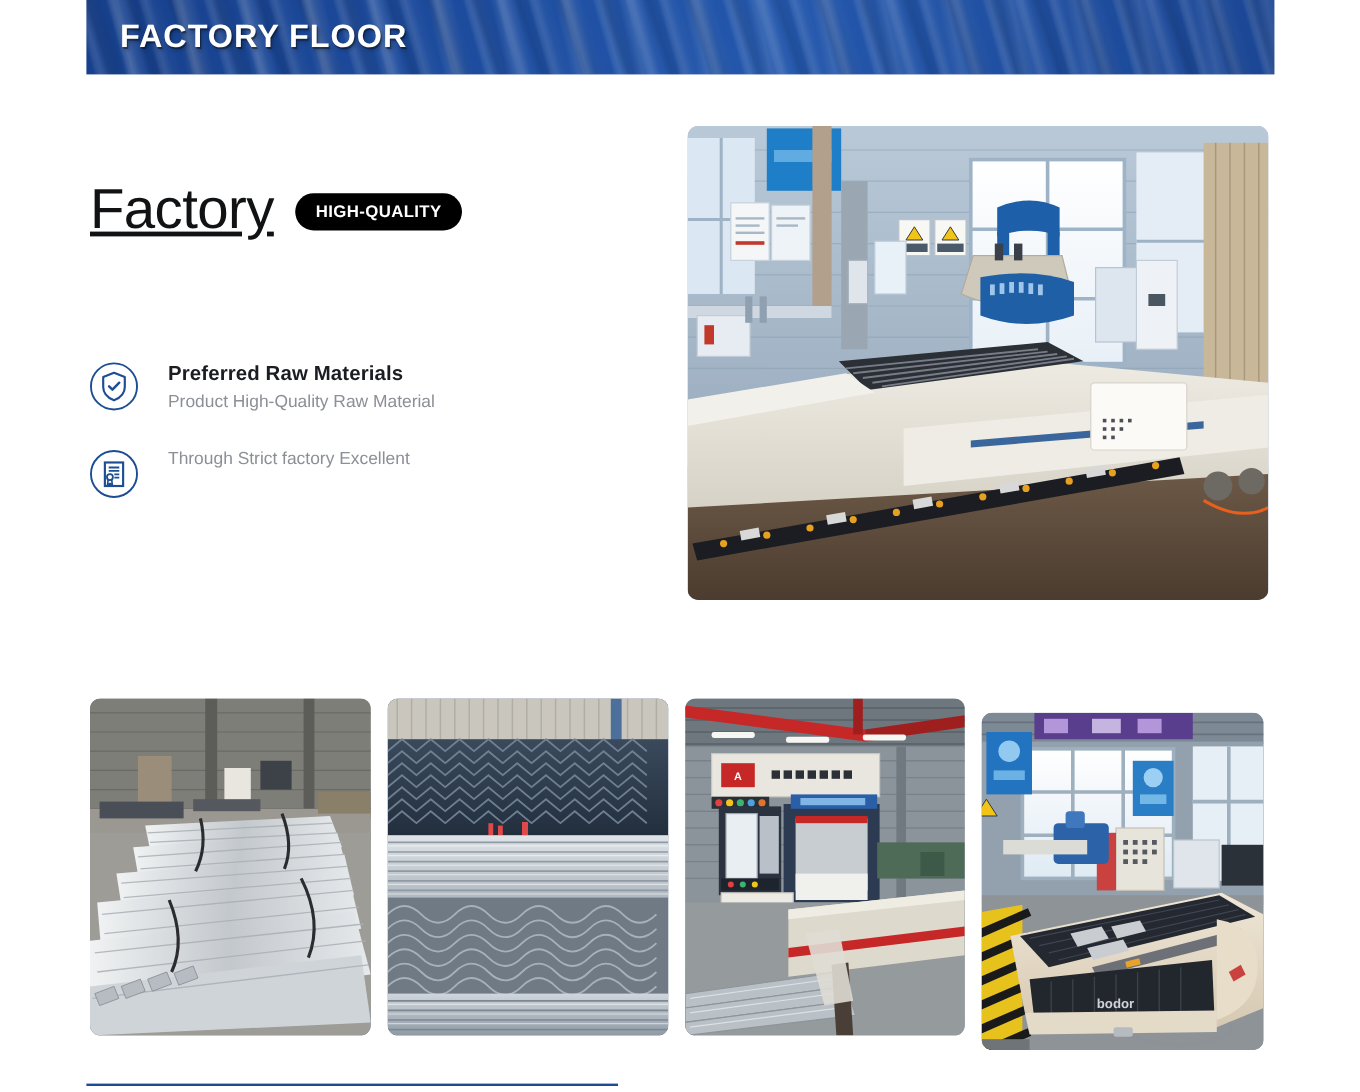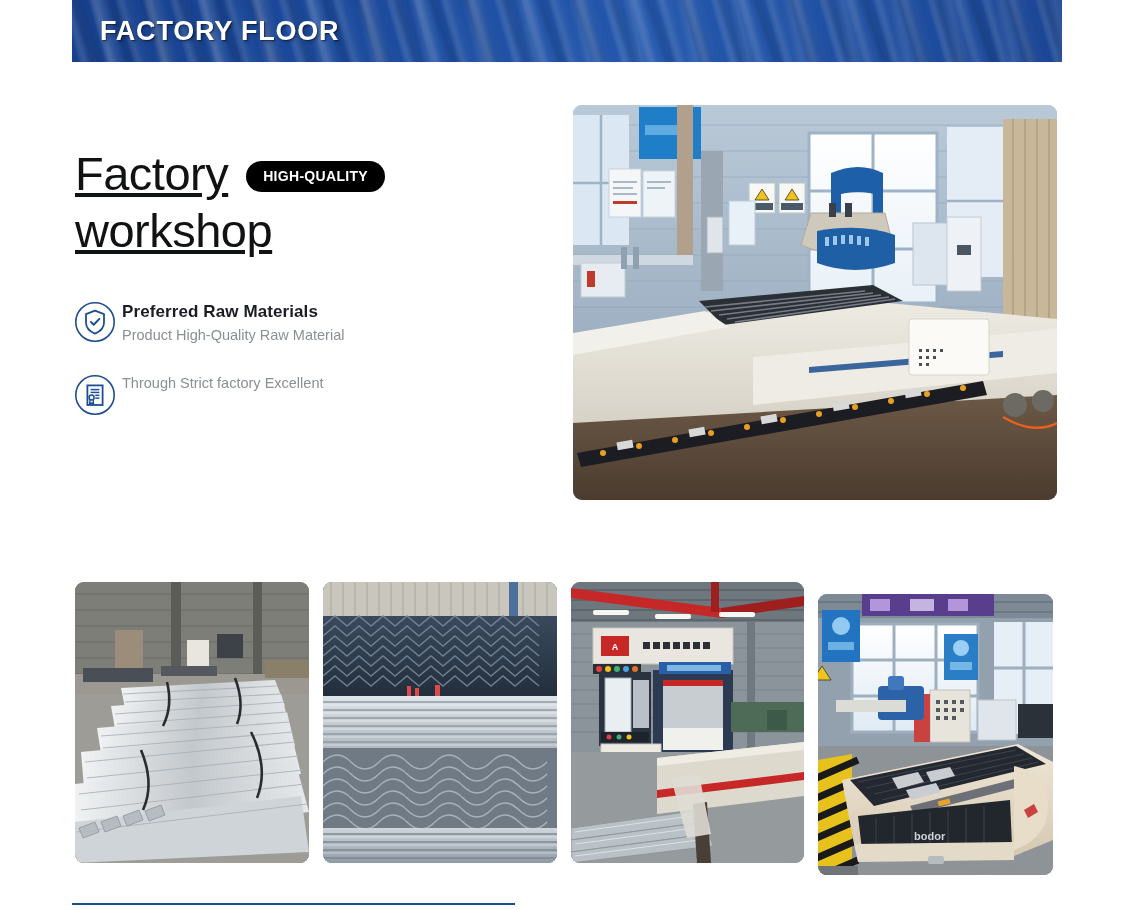--- a/index.html
+++ b/index.html
@@ -73,21 +73,21 @@
     font-weight: 700;
     letter-spacing: 0.3px;
     padding: 7px 17px 8px;
     border-radius: 999px;
     margin-top: 6px;
     white-space: nowrap;
   }
 
   
   .features { position:absolute; left: 74px; top: 300px; width: 480px; }
-  .feature { display:flex; align-items:flex-start; gap: 6px; margin-bottom: 28px; }
+  .feature { display:flex; align-items:flex-start; gap: 24px; margin-bottom: 28px; }
   .feature:last-child { margin-bottom: 0; }
   .feat-icon { flex: 0 0 42px; width:42px; height:42px; margin-top:1px; }
   .feat-icon svg { display:block; width:42px; height:42px; }
   .feat-text { padding-top: 1px; }
   .feat-title {
     font-size: 17px; font-weight: 700; color: #1b1d22;
     letter-spacing: 0.1px; line-height: 22px; margin-bottom: 3px;
     font-family: "Liberation Sans", sans-serif;
   }
   .feat-sub {
@@ -127,23 +127,20 @@
 <div class="page">
 
   <div class="banner">
     <div class="banner-title">FACTORY FLOOR</div>
   </div>
 
   <div class="headline-wrap">
     <div class="headline-line">
       <span class="headline">Factory</span>
       <span class="badge">HIGH-QUALITY</span>
-    </div>
-    <div class="headline-line">
-      <span class="headline">workshop</span>
     </div>
   </div>
 
   <div class="features">
 
     <div class="feature">
       <span class="feat-icon">
         <svg viewBox="0 0 42 42" xmlns="http://www.w3.org/2000/svg">
           <circle cx="21" cy="21" r="19.2" fill="none" stroke="#1d4e93" stroke-width="1.6"></circle>
           <path d="M21 9.6 L30 13.1 V21.4 C30 26.6 26.2 30.4 21 32.6 C15.8 30.4 12 26.6 12 21.4 V13.1 Z" fill="none" stroke="#1d4e93" stroke-width="1.8" stroke-linejoin="round"></path>

